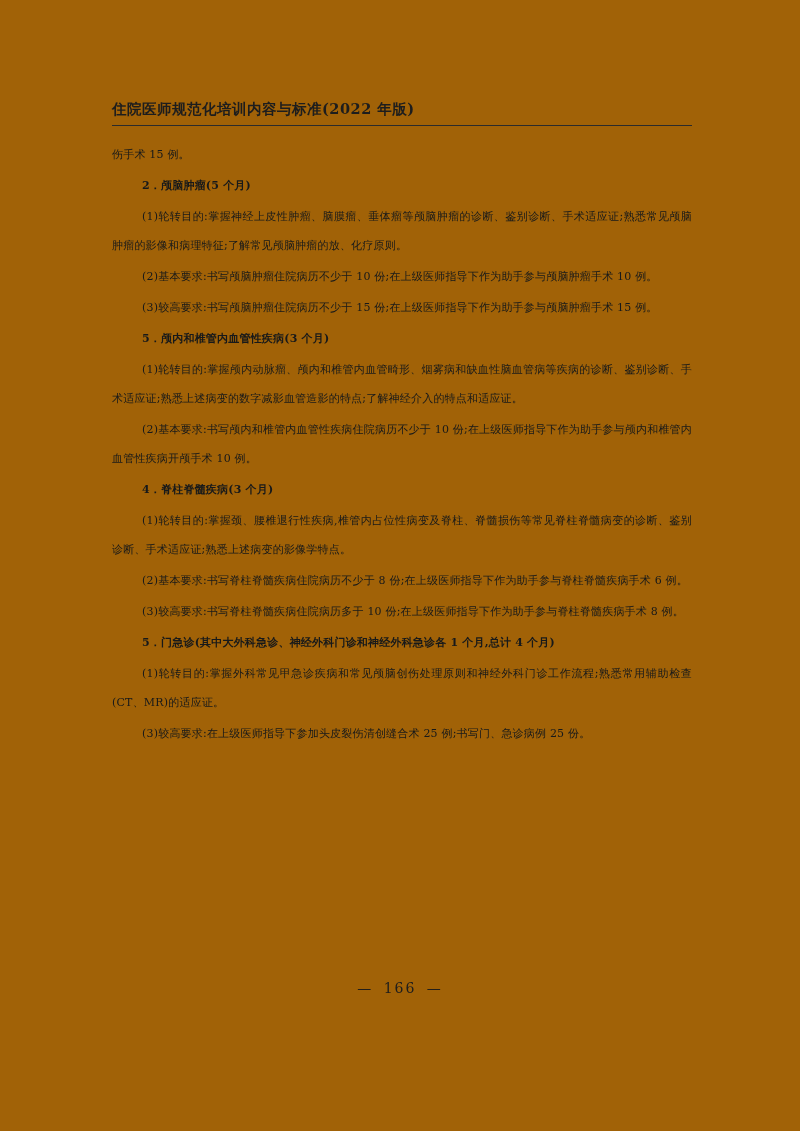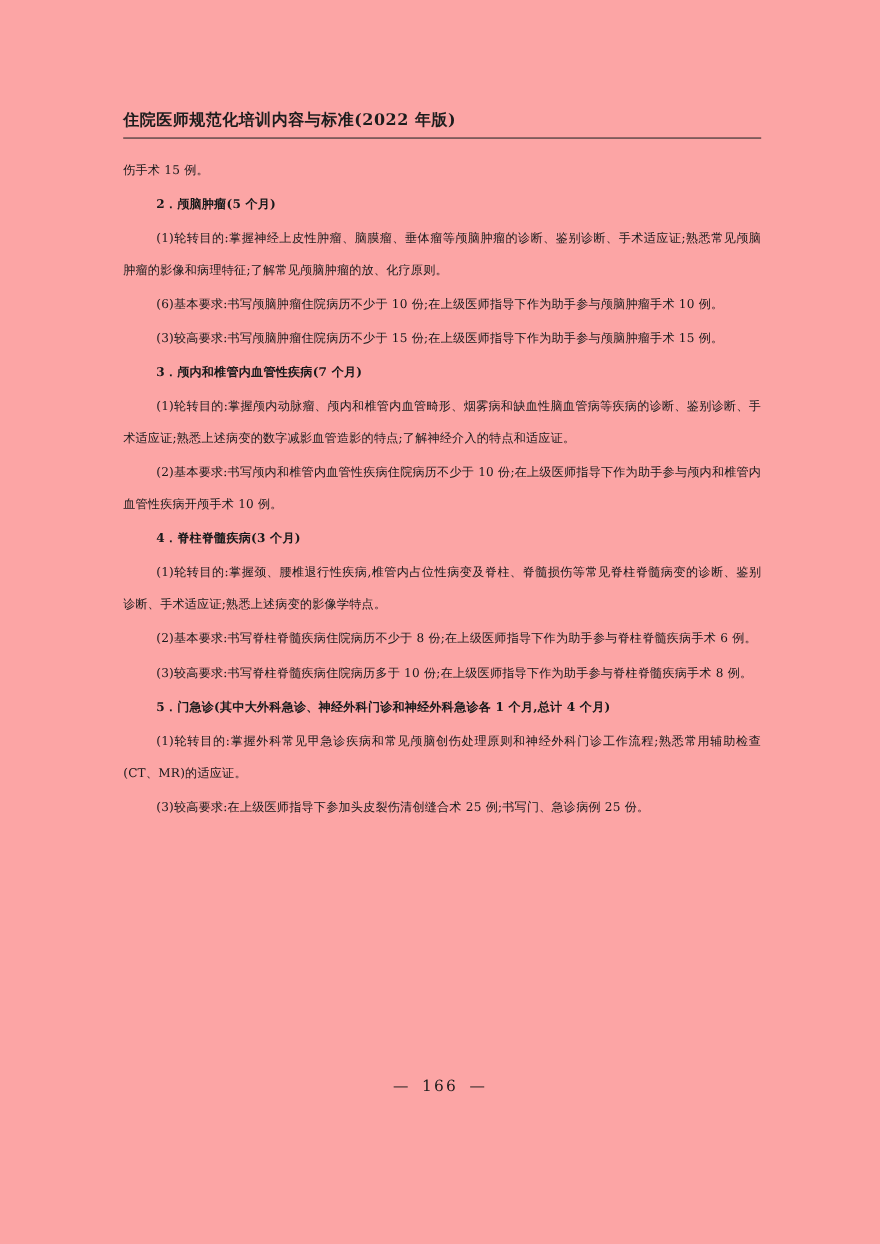--- a/index.html
+++ b/index.html
@@ -13,21 +13,21 @@
     position: relative;
     font-family: "DejaVu Serif", "Liberation Serif", serif;
     color: #1a1a1a;
     overflow: hidden;
   }
   .page {
     position: absolute;
     left: 0; top: 0;
     width: 800px;
     height: 1131px;
-    background: #fca5a5;
+    background: #a16207;
   }
   .content {
     position: absolute;
     left: 112px;
     top: 100px;
     width: 580px;
   }
   .header-line {
     font-size: 14.5px;
     font-weight: bold;
@@ -83,23 +83,23 @@
 
   <div class="content">
 
     <div class="header-line">住院医师规范化培训内容与标准(2022 年版)</div>
     <div class="rule"></div>
 
     <div class="body-text">
       <p class="noindent">伤手术 15 例。</p>
       <p class="sec-title">2．颅脑肿瘤(5 个月)</p>
       <p class="indent">(1)轮转目的:掌握神经上皮性肿瘤、脑膜瘤、垂体瘤等颅脑肿瘤的诊断、鉴别诊断、手术适应证;熟悉常见颅脑肿瘤的影像和病理特征;了解常见颅脑肿瘤的放、化疗原则。</p>
-      <p class="indent">(6)基本要求:书写颅脑肿瘤住院病历不少于 10 份;在上级医师指导下作为助手参与颅脑肿瘤手术 10 例。</p>
+      <p class="indent">(2)基本要求:书写颅脑肿瘤住院病历不少于 10 份;在上级医师指导下作为助手参与颅脑肿瘤手术 10 例。</p>
       <p class="indent">(3)较高要求:书写颅脑肿瘤住院病历不少于 15 份;在上级医师指导下作为助手参与颅脑肿瘤手术 15 例。</p>
-      <p class="sec-title">3．颅内和椎管内血管性疾病(7 个月)</p>
+      <p class="sec-title">5．颅内和椎管内血管性疾病(3 个月)</p>
       <p class="indent">(1)轮转目的:掌握颅内动脉瘤、颅内和椎管内血管畸形、烟雾病和缺血性脑血管病等疾病的诊断、鉴别诊断、手术适应证;熟悉上述病变的数字减影血管造影的特点;了解神经介入的特点和适应证。</p>
       <p class="indent">(2)基本要求:书写颅内和椎管内血管性疾病住院病历不少于 10 份;在上级医师指导下作为助手参与颅内和椎管内血管性疾病开颅手术 10 例。</p>
       <p class="sec-title">4．脊柱脊髓疾病(3 个月)</p>
       <p class="indent">(1)轮转目的:掌握颈、腰椎退行性疾病,椎管内占位性病变及脊柱、脊髓损伤等常见脊柱脊髓病变的诊断、鉴别诊断、手术适应证;熟悉上述病变的影像学特点。</p>
       <p class="indent">(2)基本要求:书写脊柱脊髓疾病住院病历不少于 8 份;在上级医师指导下作为助手参与脊柱脊髓疾病手术 6 例。</p>
       <p class="indent">(3)较高要求:书写脊柱脊髓疾病住院病历多于 10 份;在上级医师指导下作为助手参与脊柱脊髓疾病手术 8 例。</p>
       <p class="sec-title">5．门急诊(其中大外科急诊、神经外科门诊和神经外科急诊各 1 个月,总计 4 个月)</p>
       <p class="indent">(1)轮转目的:掌握外科常见甲急诊疾病和常见颅脑创伤处理原则和神经外科门诊工作流程;熟悉常用辅助检查(CT、MR)的适应证。</p>
       <p class="indent">(3)较高要求:在上级医师指导下参加头皮裂伤清创缝合术 25 例;书写门、急诊病例 25 份。</p>
     </div>

